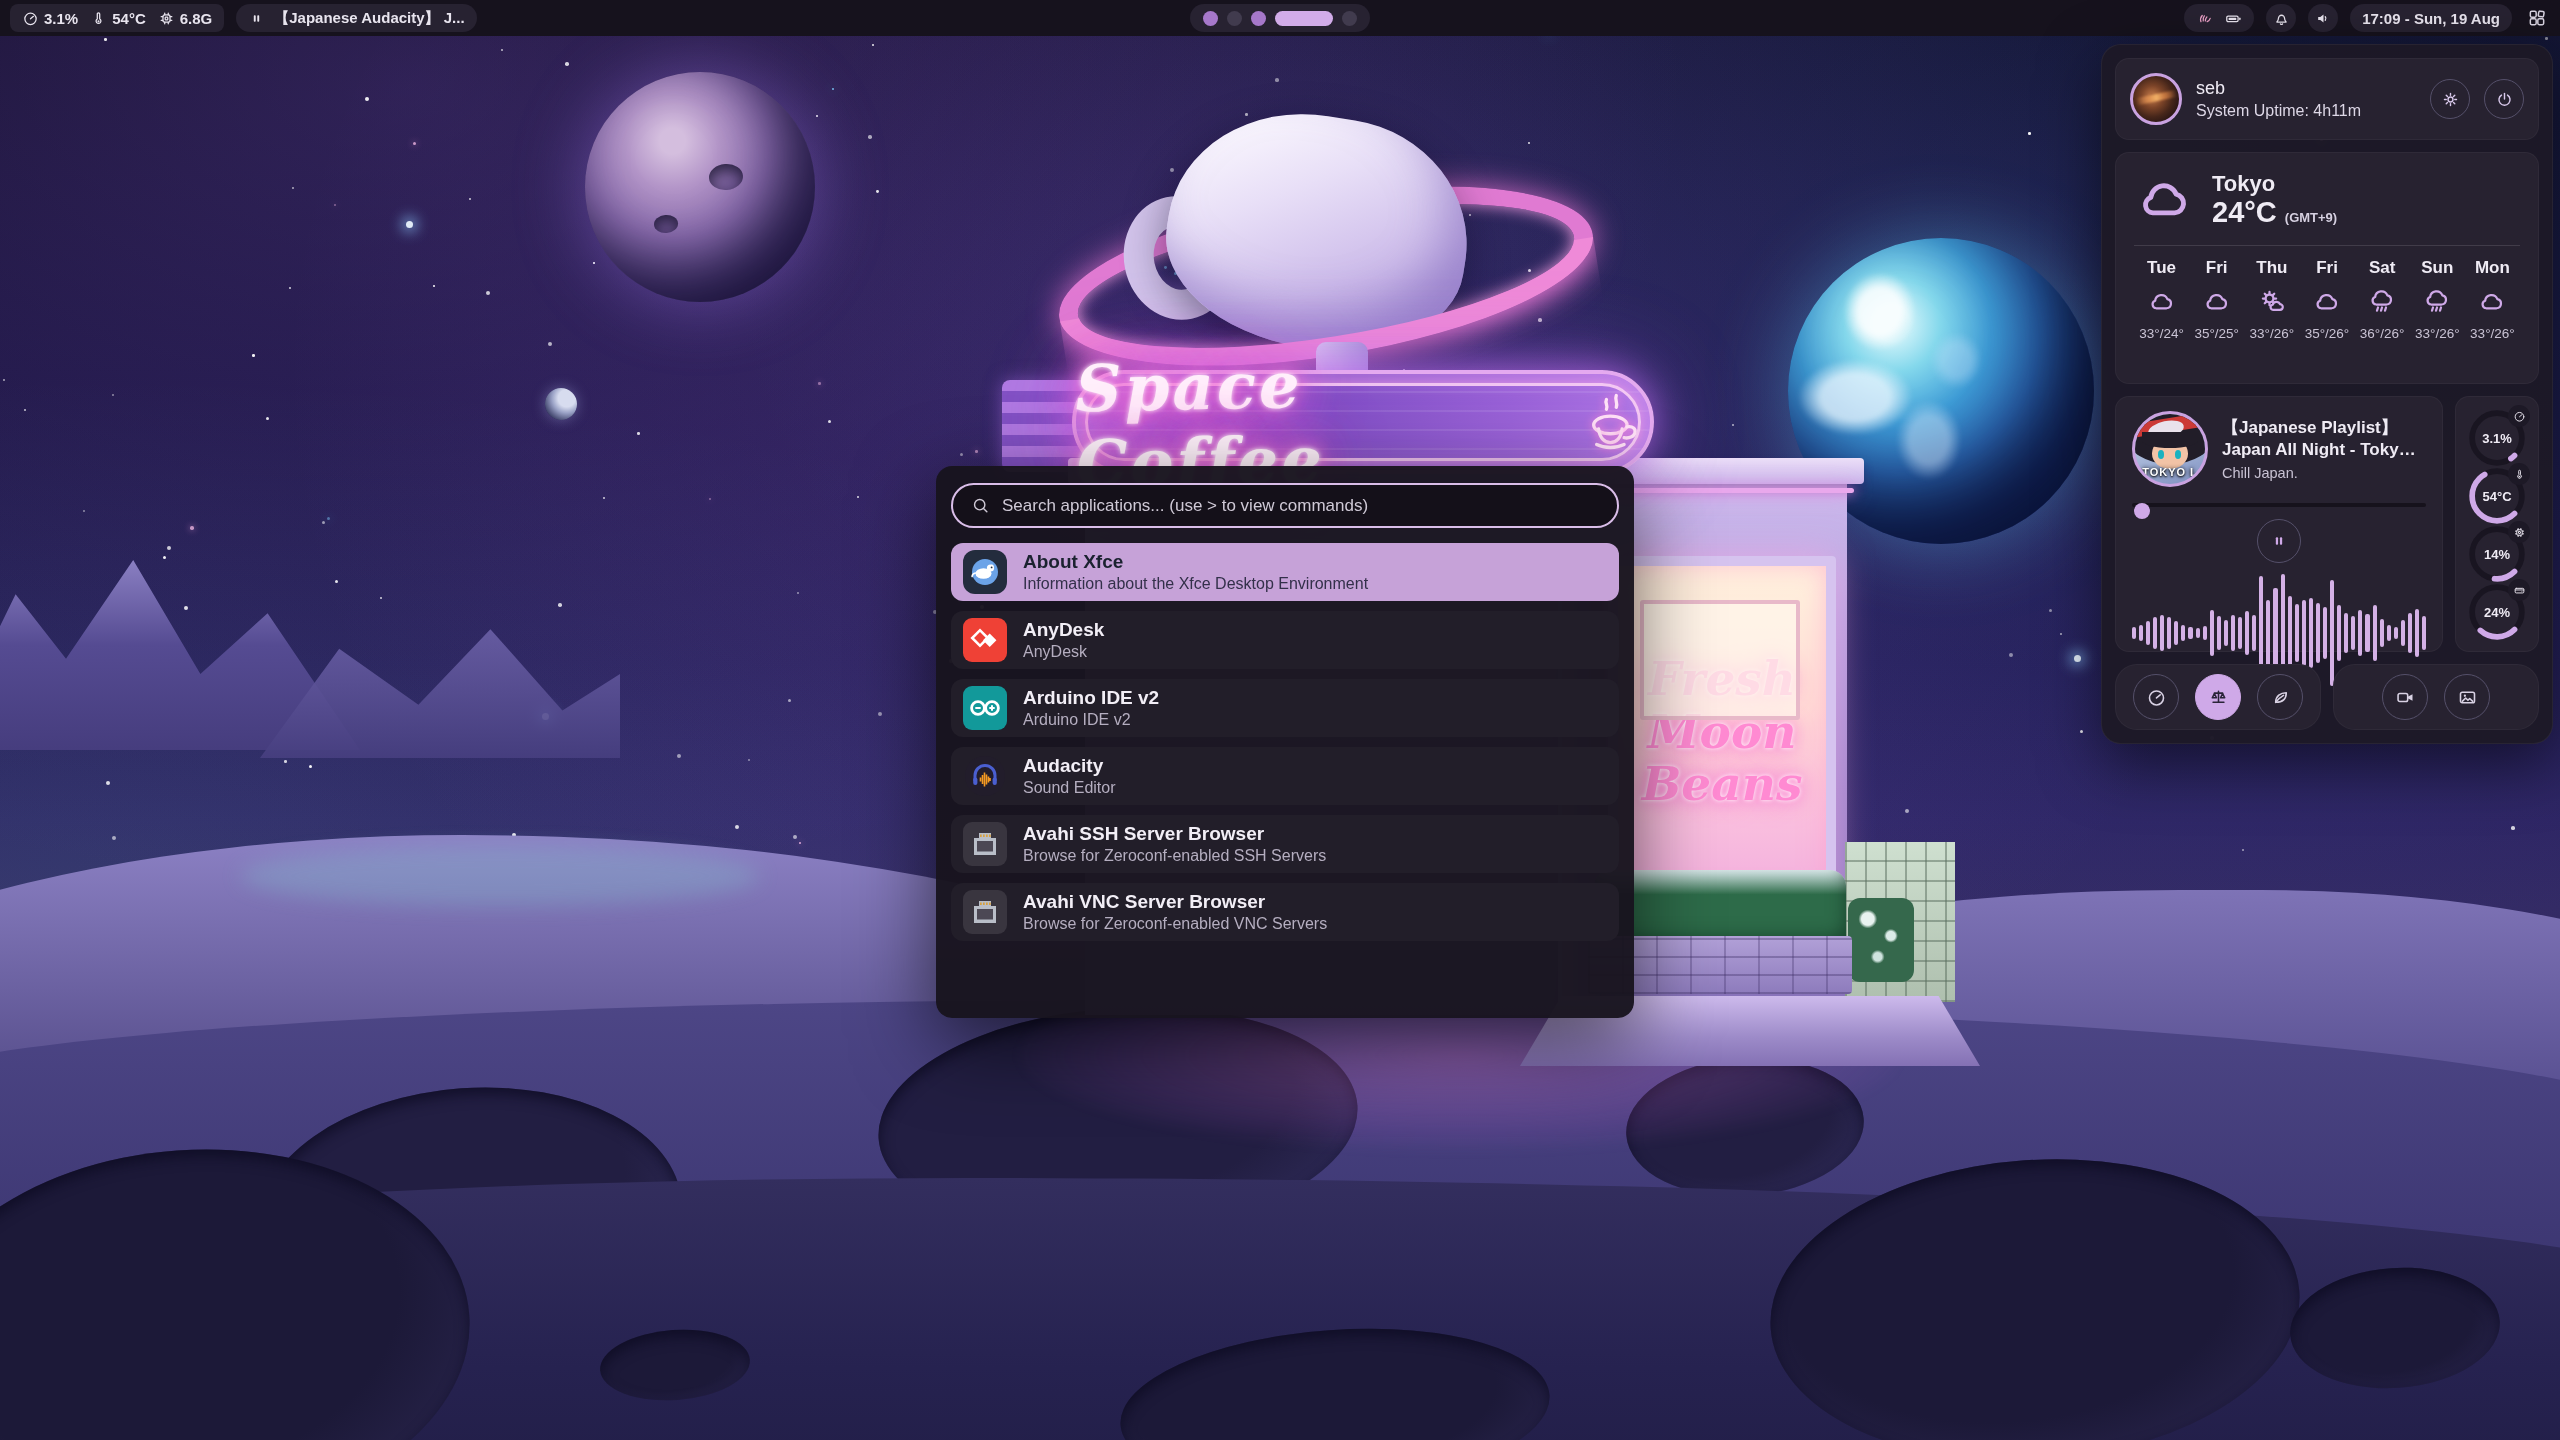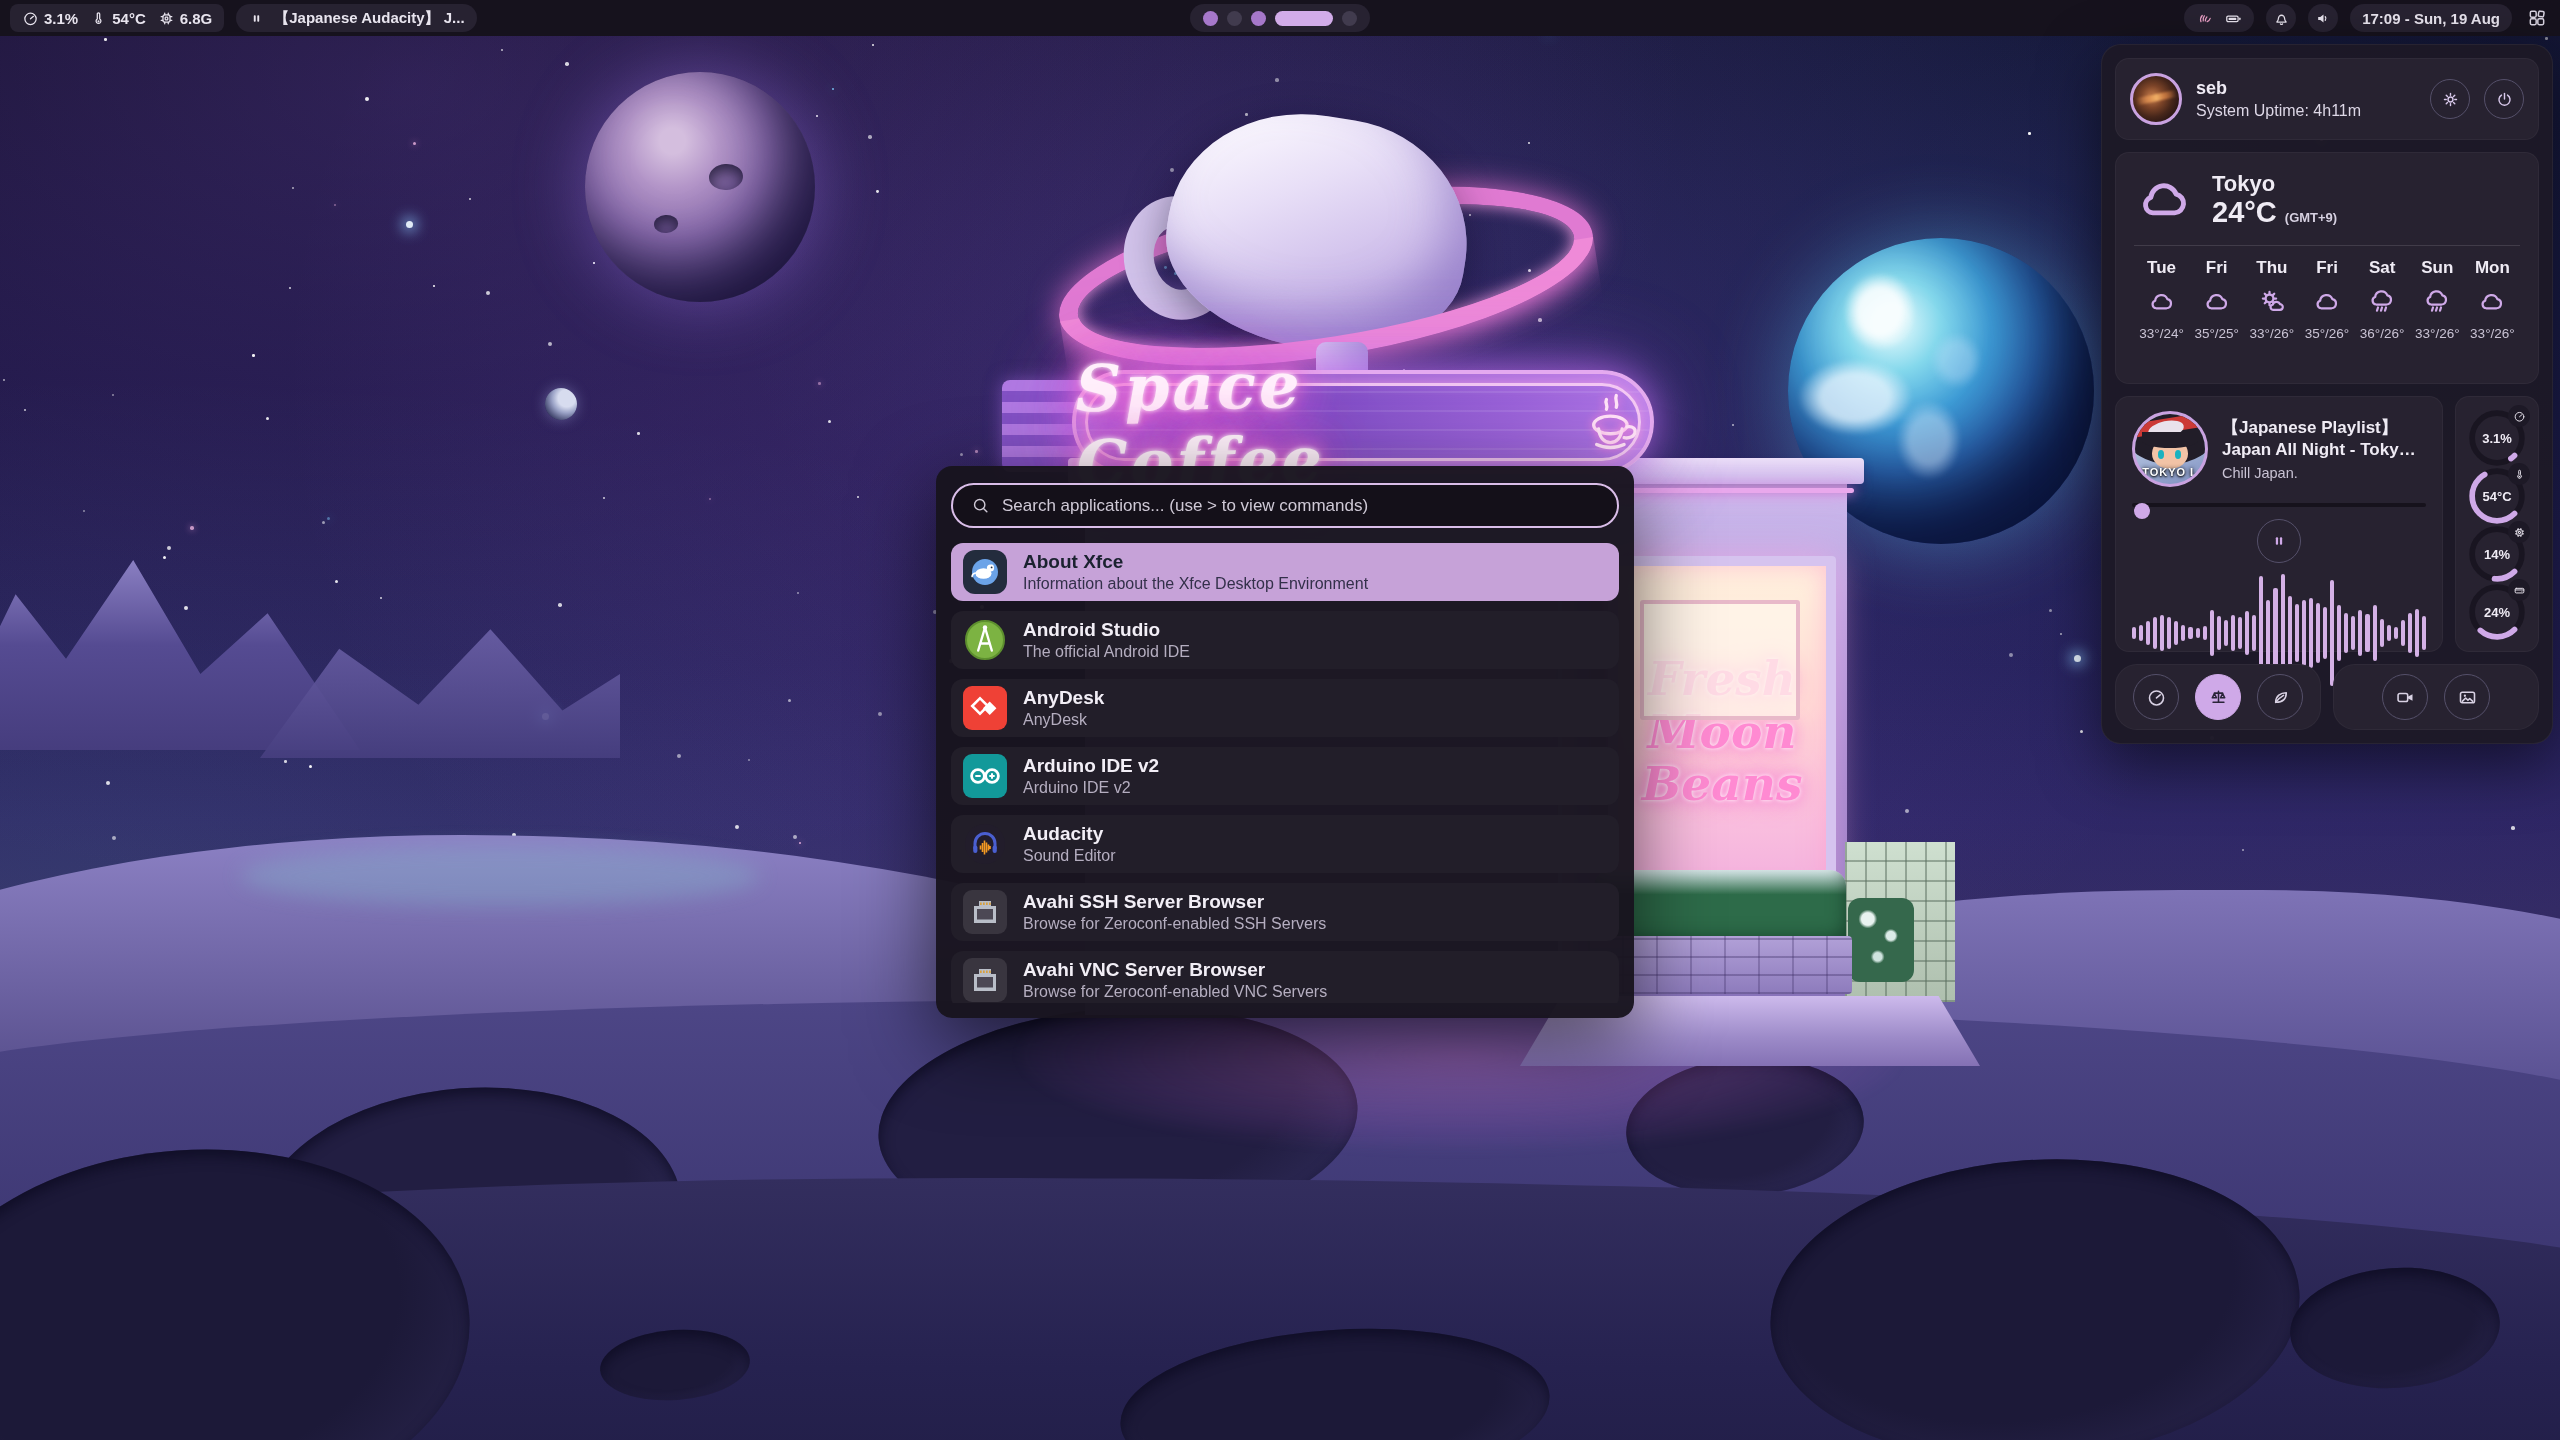--- a/index.html
+++ b/index.html
@@ -179,21 +179,21 @@
     background:rgba(29,25,38,.97); border-radius:20px; border:1px solid rgba(255,255,255,.05);
     box-shadow:0 20px 60px rgba(0,0,0,.5); padding:13px; display:flex; flex-direction:column; gap:12px; color:#efebf4; }
   .card { background:#272230; border-radius:14px; border:1px solid rgba(255,255,255,.04); }
   .usercard { flex:0 0 82px; display:flex; align-items:center; gap:14px; padding:0 14px; }
   .avatar { width:52px; height:52px; border-radius:50%; border:3px solid #c9a2e0; flex:0 0 auto;
     background:radial-gradient(circle at 42% 45%,#a9663d 0 12%,#7c4428 30%,#46261a 55%,#1d1013 85%);
     position:relative; overflow:hidden; }
   .avatar::after { content:""; position:absolute; left:6%; top:40%; width:90%; height:16%;
     background:linear-gradient(90deg,transparent,#d88a4e 30%,#f2b066 50%,#c5763f 70%,transparent); transform:rotate(-12deg); filter:blur(1px); }
   .user-texts { display:flex; flex-direction:column; gap:3px; flex:1; }
-  .user-name { font-size:18px; font-weight:700; }
+  .user-name { font-size:18px; font-weight:400; }
   .user-uptime { font-size:16px; color:#ddd7e6; }
   .iconbtn { width:40px; height:40px; border-radius:50%; border:1.6px solid #55506a; background:transparent;
     color:#d9c9ec; display:flex; align-items:center; justify-content:center; }
   .iconbtn .ic { width:19px; height:19px; }
 
   .weather { flex:0 0 232px; padding:16px 18px 12px; display:flex; flex-direction:column; }
   .w-head { display:flex; align-items:center; gap:16px; }
   .w-cloud { width:62px; height:62px; color:#cfa9e8; }
   .w-cloud .ic { width:62px; height:62px; stroke-width:1.9; }
   .w-city { font-size:22px; font-weight:700; line-height:1.15; }
@@ -604,34 +604,20 @@
           </svg>
         </span>
         <span class="app-texts">
           <span class="app-title">About Xfce</span>
           <span class="app-desc">Information about the Xfce Desktop Environment</span>
         </span>
       </div>
       <div class="app-row">
         <span class="app-icon">
           <svg viewBox="0 0 44 44">
-            <circle cx="22" cy="22" r="19" fill="#7cb342"></circle>
-            <circle cx="22" cy="22" r="19" fill="none" stroke="#5d8f2e" stroke-width="2"></circle>
-            <path d="M22 9.5l6.8 23M22 9.5l-6.8 23M17.2 25.5h9.6" stroke="#fff" stroke-width="2.4" fill="none" stroke-linecap="round"></path>
-            <circle cx="22" cy="9.5" r="2.2" fill="#fff"></circle>
-          </svg>
-        </span>
-        <span class="app-texts">
-          <span class="app-title">Android Studio</span>
-          <span class="app-desc">The official Android IDE</span>
-        </span>
-      </div>
-      <div class="app-row">
-        <span class="app-icon">
-          <svg viewBox="0 0 44 44">
             <rect width="44" height="44" rx="9" fill="#ef4136"></rect>
             <rect x="11.5" y="14.5" width="11" height="11" transform="rotate(45 17 20)" fill="none" stroke="#fff" stroke-width="2.6"></rect>
             <rect x="22" y="17.5" width="9.5" height="9.5" transform="rotate(45 26.7 22.2)" fill="#fff"></rect>
           </svg>
         </span>
         <span class="app-texts">
           <span class="app-title">AnyDesk</span>
           <span class="app-desc">AnyDesk</span>
         </span>
       </div>

